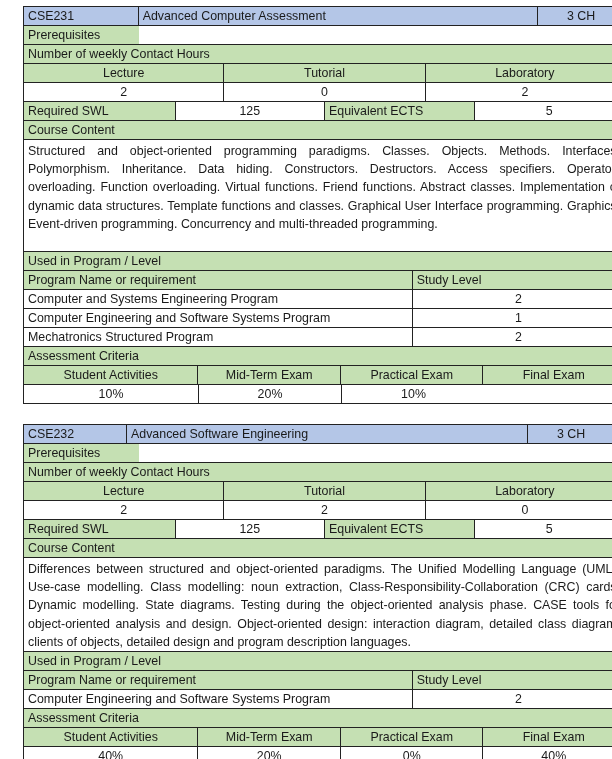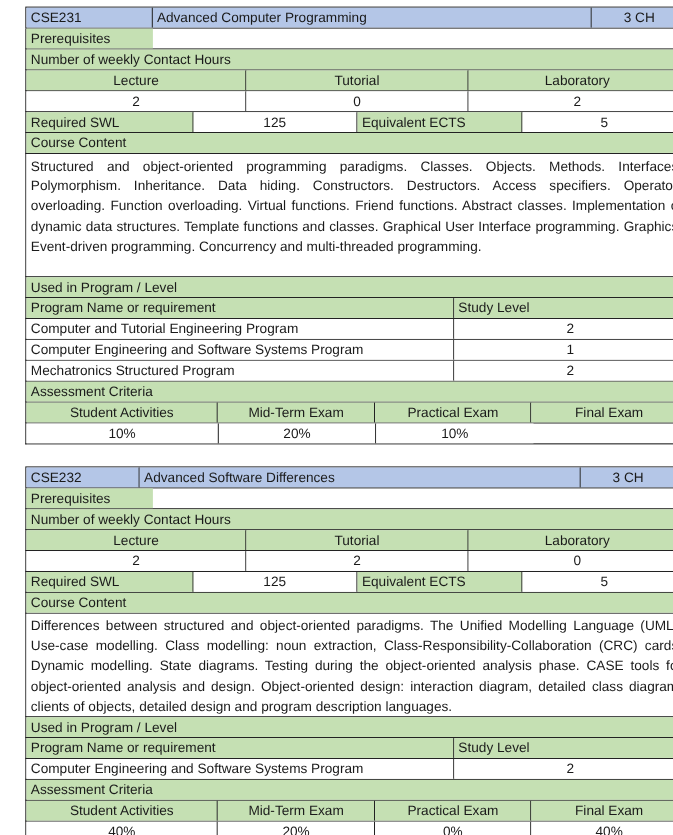--- a/index.html
+++ b/index.html
@@ -16,21 +16,21 @@
   .white { background:#ffffff; }
   .center { text-align:center; }
   .content { padding:2px 4px 1px 4px; line-height:18.2px; text-align:justify; white-space:normal; height:auto; }
 </style>
 </head>
 <body>
 
 <div class="course c1">
   <div class="row first">
     <div class="cell blue" style="width:115px">CSE231</div>
-    <div class="cell blue" style="width:401px">Advanced Computer Programming</div>
+    <div class="cell blue" style="width:401px">Advanced Computer Assessment</div>
     <div class="cell blue center" style="width:86px">3 CH</div>
   </div>
   <div class="row">
     <div class="cell green" style="width:115px">Prerequisites</div>
   </div>
   <div class="row">
     <div class="cell green" style="width:602px">Number of weekly Contact Hours</div>
   </div>
   <div class="row">
     <div class="cell green center" style="width:201px">Lecture</div>
@@ -55,21 +55,21 @@
     <div class="cell white content" style="width:602px;height:111px">Structured and object-oriented programming paradigms. Classes. Objects. Methods. Interfaces. Polymorphism. Inheritance. Data hiding. Constructors. Destructors. Access specifiers. Operator-overloading. Function overloading. Virtual functions. Friend functions. Abstract classes. Implementation of dynamic data structures. Template functions and classes. Graphical User Interface programming. Graphics. Event-driven programming. Concurrency and multi-threaded programming.</div>
   </div>
   <div class="row">
     <div class="cell green" style="width:602px">Used in Program / Level</div>
   </div>
   <div class="row">
     <div class="cell green" style="width:390px">Program Name or requirement</div>
     <div class="cell green" style="width:212px">Study Level</div>
   </div>
   <div class="row">
-    <div class="cell white" style="width:390px">Computer and Tutorial Engineering Program</div>
+    <div class="cell white" style="width:390px">Computer and Systems Engineering Program</div>
     <div class="cell white center" style="width:212px">2</div>
   </div>
   <div class="row">
     <div class="cell white" style="width:390px">Computer Engineering and Software Systems Program</div>
     <div class="cell white center" style="width:212px">1</div>
   </div>
   <div class="row">
     <div class="cell white" style="width:390px">Mechatronics Structured Program</div>
     <div class="cell white center" style="width:212px">2</div>
   </div>
@@ -85,21 +85,21 @@
   <div class="row">
     <div class="cell white center" style="width:175px">10%</div>
     <div class="cell white center" style="width:143px">20%</div>
     <div class="cell white center" style="width:143px">10%</div>
   </div>
 </div>
 
 <div class="course c2">
   <div class="row first">
     <div class="cell blue" style="width:103px">CSE232</div>
-    <div class="cell blue" style="width:401px">Advanced Software Differences</div>
+    <div class="cell blue" style="width:401px">Advanced Software Engineering</div>
     <div class="cell blue center" style="width:86px">3 CH</div>
   </div>
   <div class="row">
     <div class="cell green" style="width:115px">Prerequisites</div>
   </div>
   <div class="row">
     <div class="cell green" style="width:602px">Number of weekly Contact Hours</div>
   </div>
   <div class="row">
     <div class="cell green center" style="width:201px">Lecture</div>

